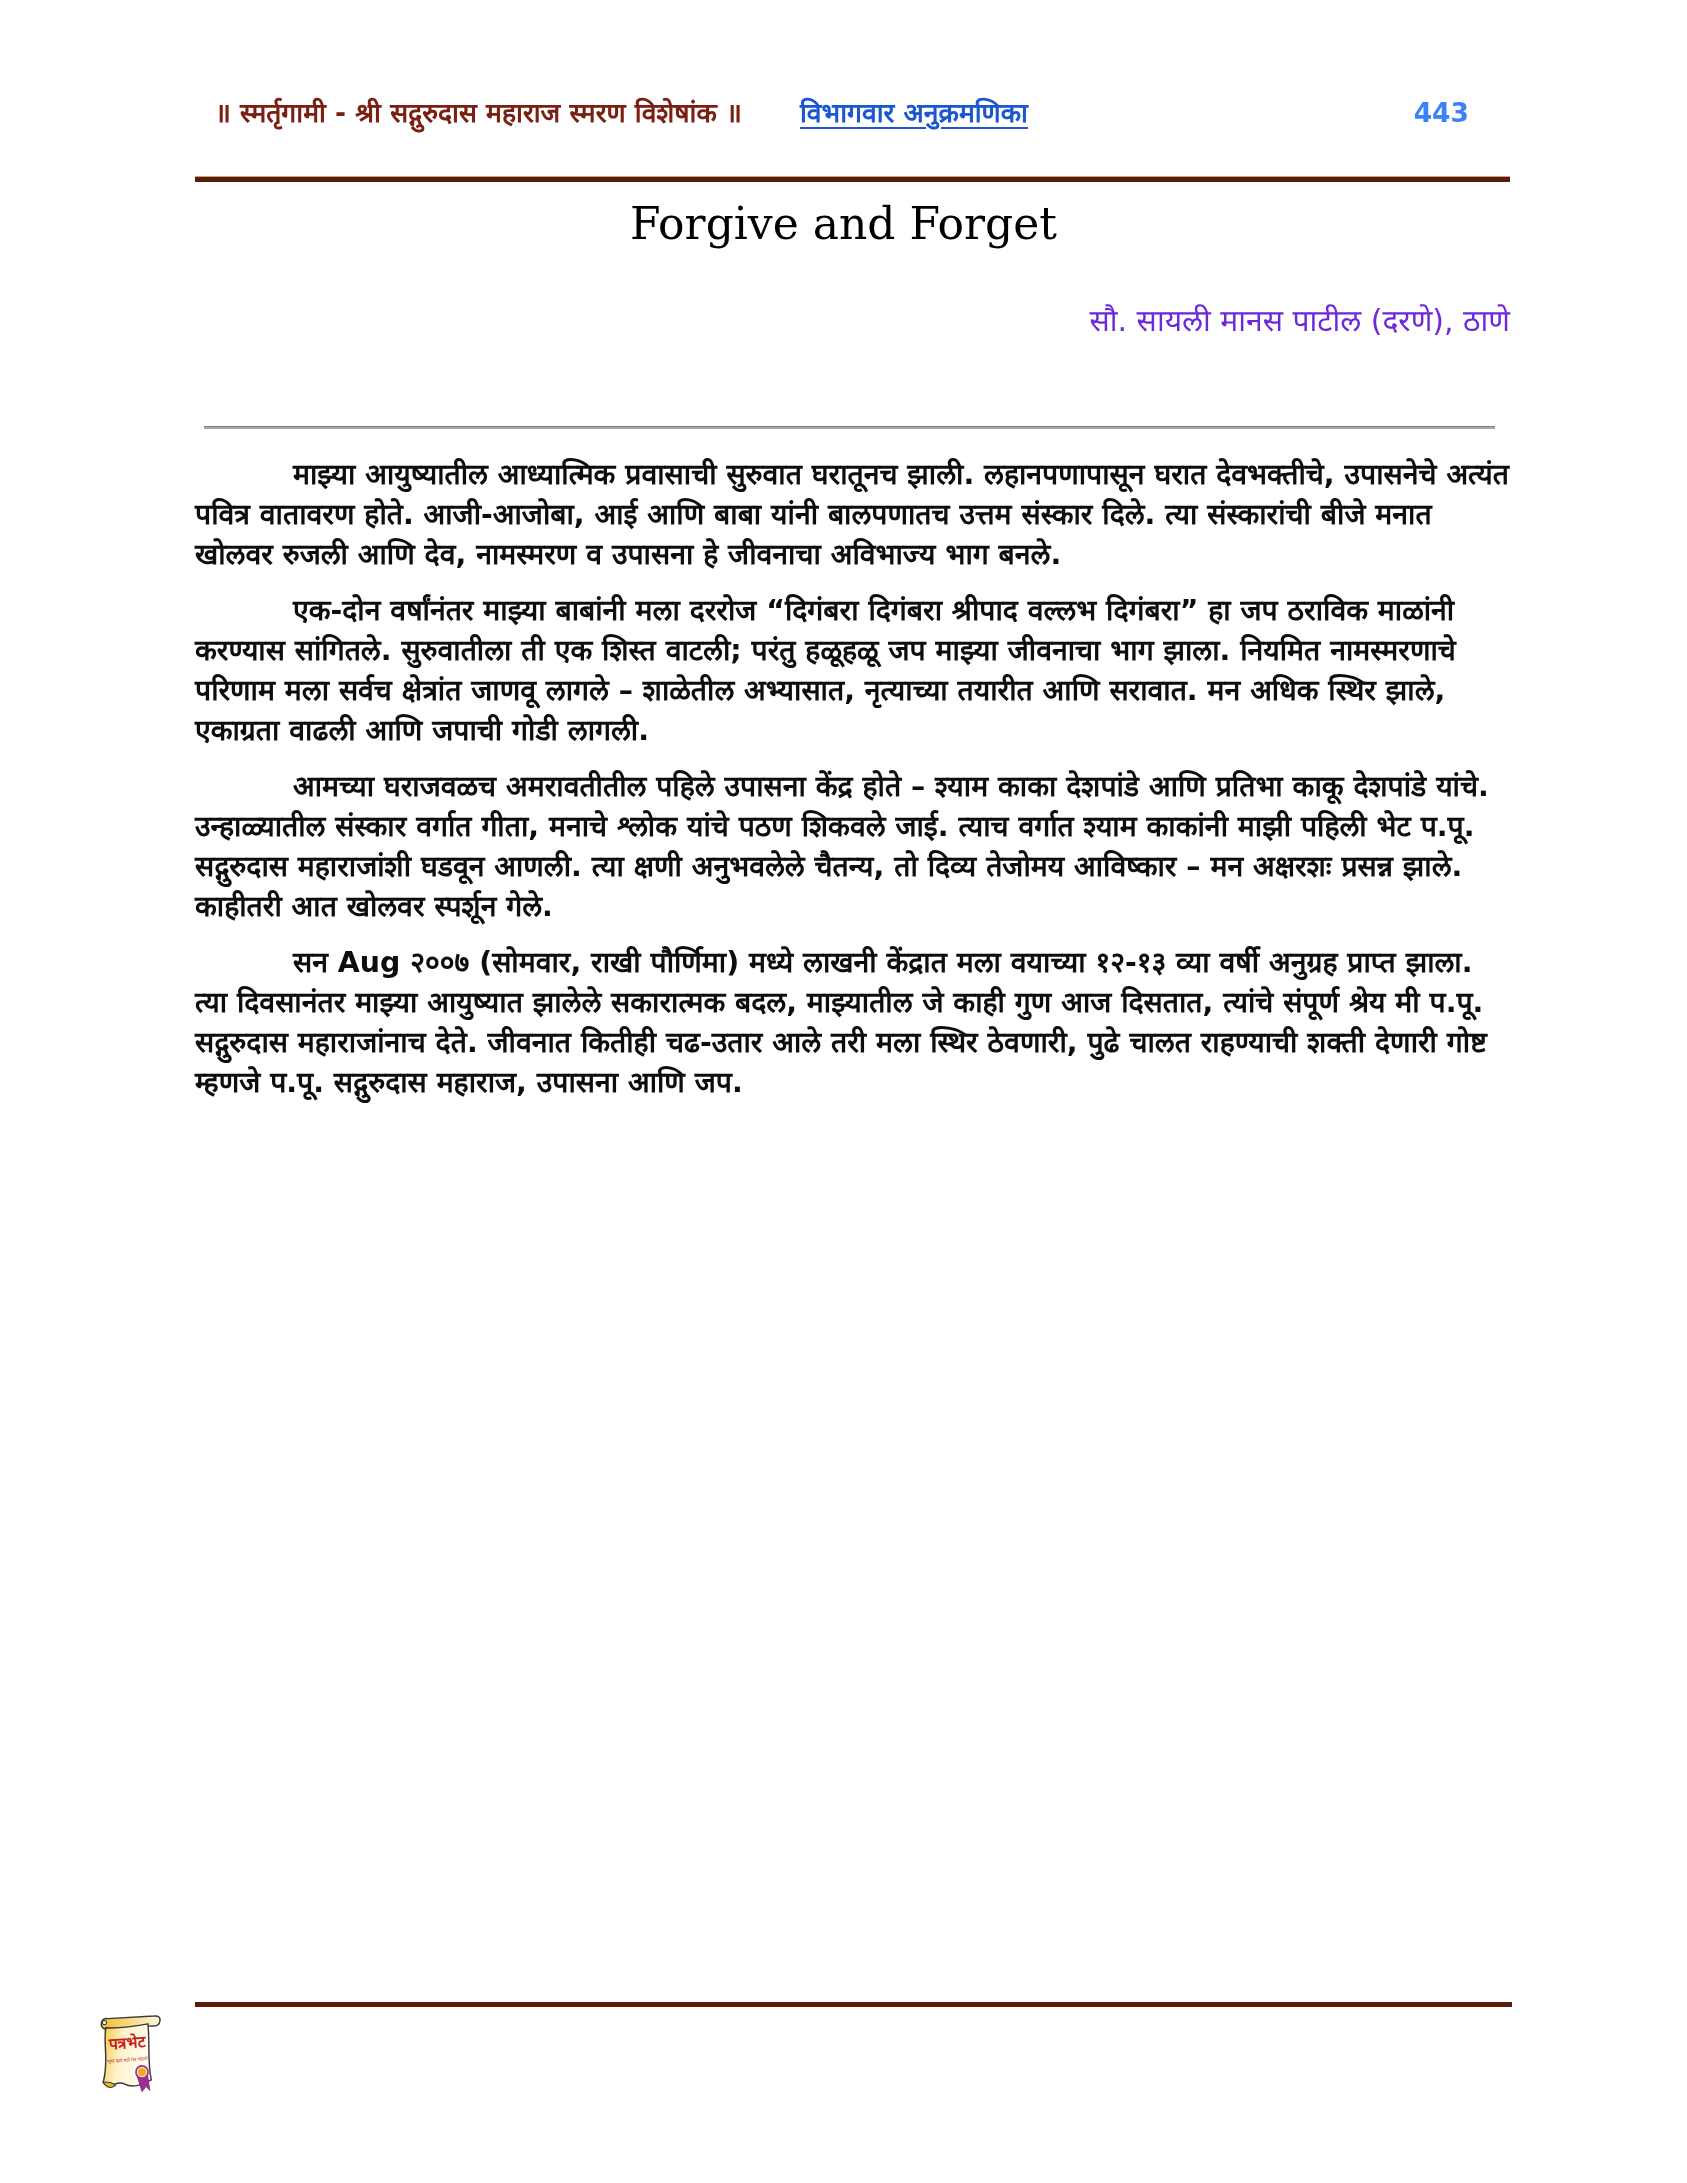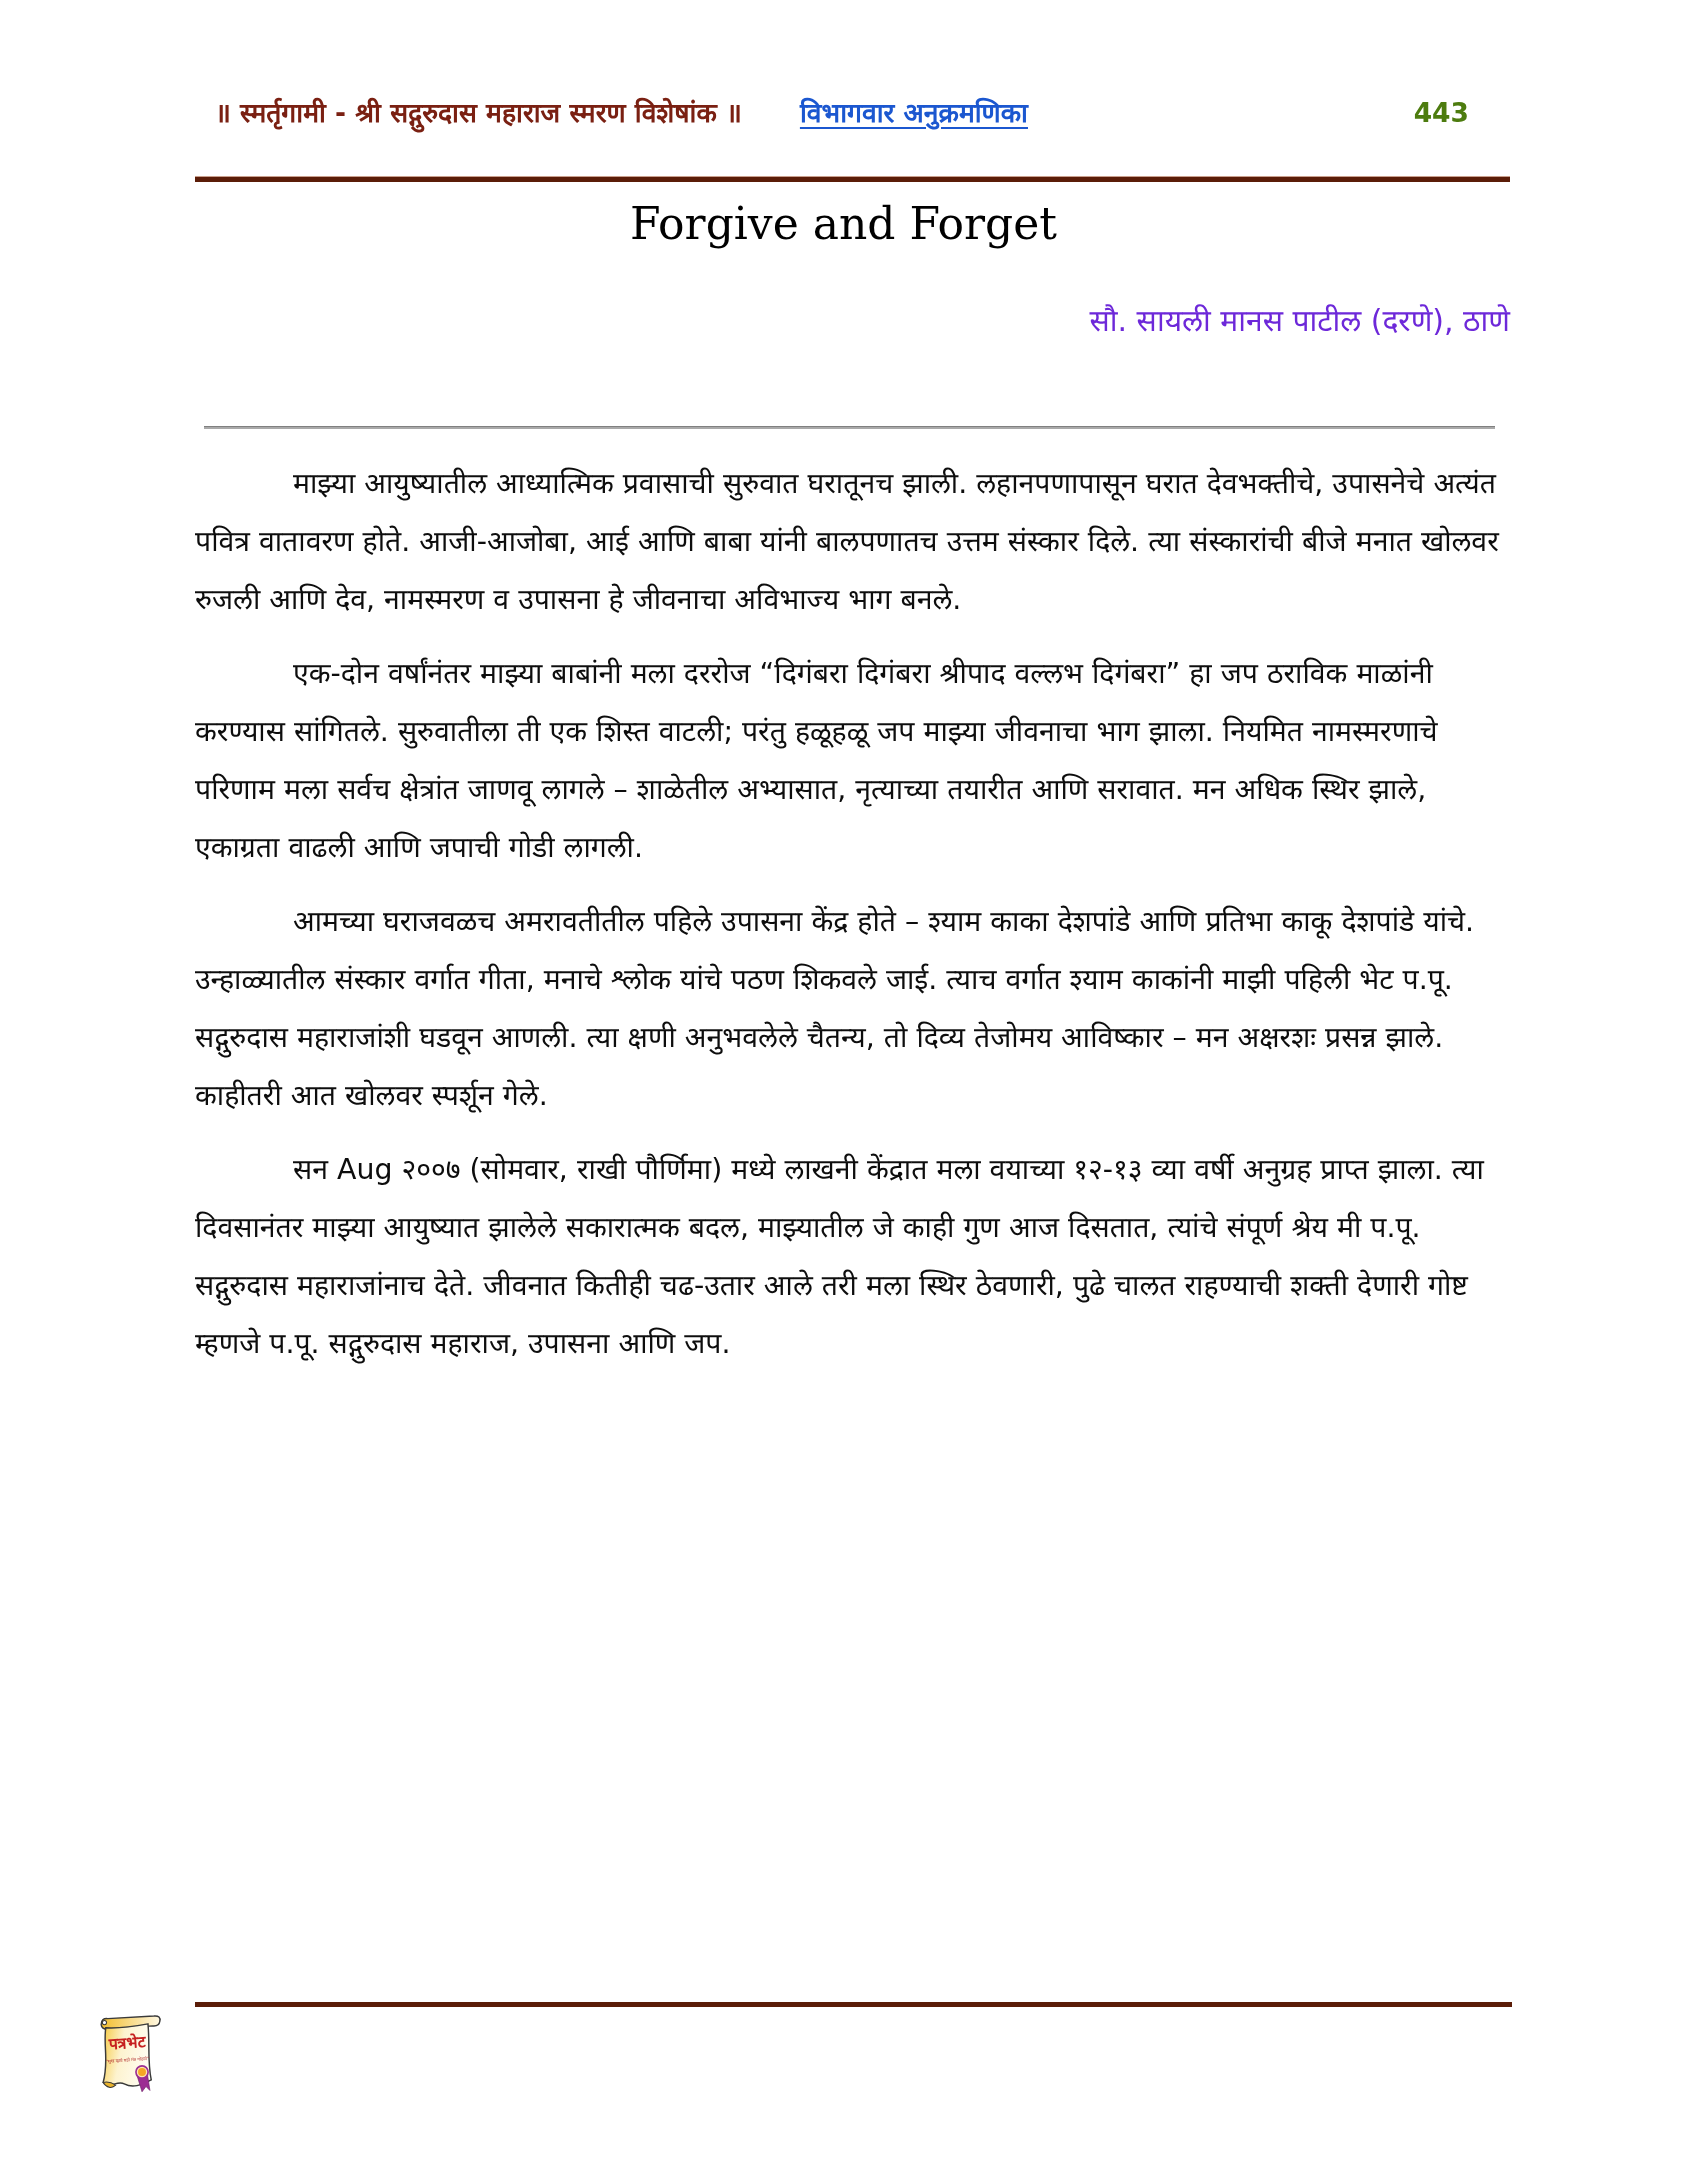--- a/index.html
+++ b/index.html
@@ -15,21 +15,21 @@
   .header-row{
     position:absolute;top:94px;left:195px;width:1315px;
     display:flex;align-items:baseline;
     font-weight:bold;font-size:26.5px;line-height:37px;
   }
   .masthead{color:#7a2012;white-space:nowrap;margin-left:20px;}
   .index-link{
     color:#1b57d0;text-decoration:underline;text-underline-offset:4.6px;
     margin-left:58px;white-space:nowrap;cursor:pointer;
   }
-  .page-number{margin-left:auto;margin-right:41px;color:#4d7c0f;}
+  .page-number{margin-left:auto;margin-right:41px;color:#3b82f6;}
   .header-rule{
     position:absolute;top:176px;left:195px;width:1315px;height:5.3px;
     background:#5b1d08;border-top:1.3px solid #caa08e;
   }
   
   .article-title{
     position:absolute;top:198px;left:0;width:1687px;
     text-align:center;
     font-family:"DejaVu Serif","Liberation Serif",serif;
     font-weight:normal;font-size:44px;color:#000;
@@ -38,22 +38,23 @@
     position:absolute;top:299px;left:195px;width:1315px;
     text-align:right;font-size:30px;color:#6d28d9;
   }
   .divider{
     position:absolute;top:426px;left:204px;width:1291px;height:2px;
     background:#a9a9a9;border-top:1.3px solid #808080;
   }
   
   .content{
     position:absolute;top:455px;left:195px;width:1315px;
-    font-size:28.4px;line-height:58px;color:#0d0d0d;
+    font-size:28.4px;line-height:40px;color:#0d0d0d;
     text-align:left;
+    font-weight:bold;
   }
   .content p{margin:0 0 16px 0;text-indent:98px;}
   
   .footer-rule{
     position:absolute;top:2002px;left:195px;width:1317px;height:4.6px;
     background:#5b1d08;
   }
   .footer-blessing{
     position:absolute;top:2018px;left:195px;width:1317px;
     text-align:right;font-weight:bold;font-size:29px;color:#7a2012;

